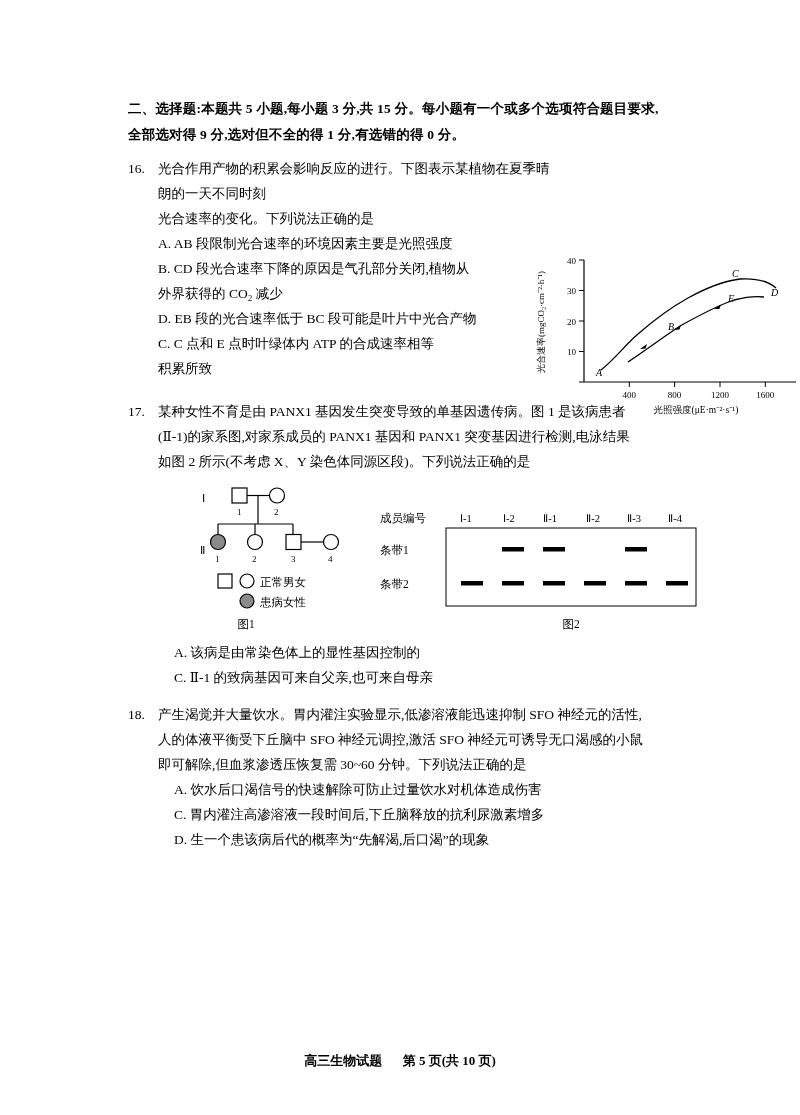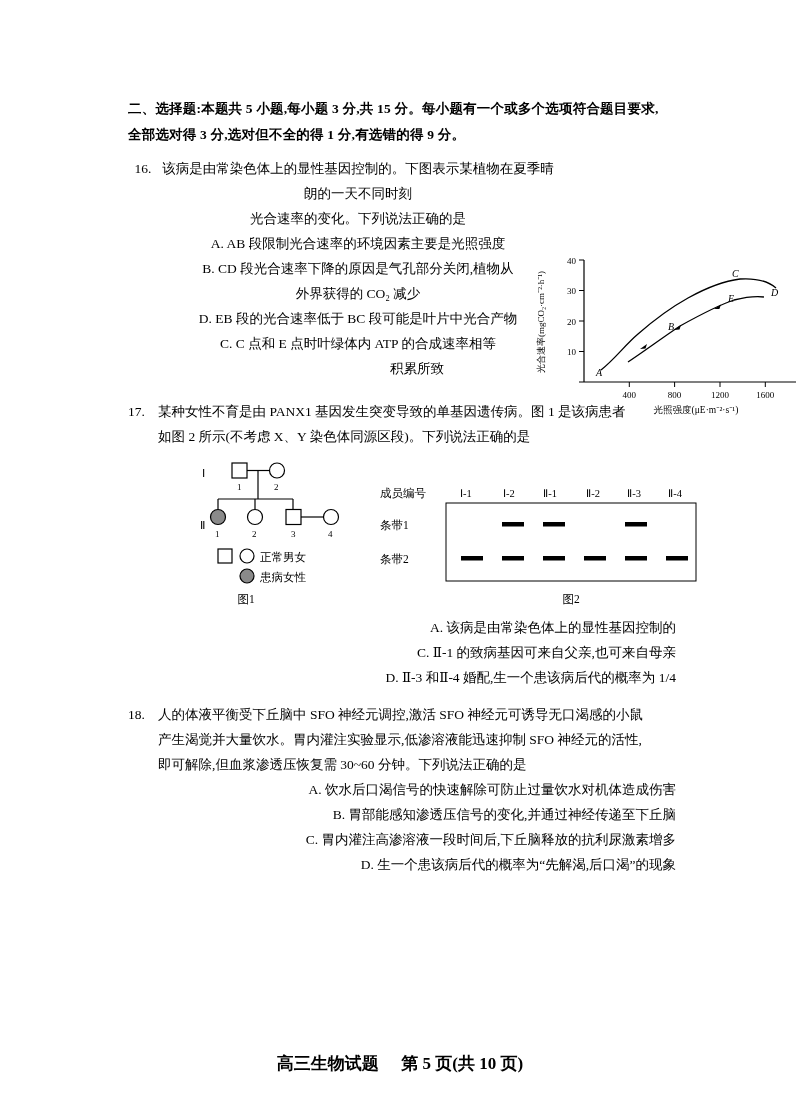--- a/index.html
+++ b/index.html
@@ -44,33 +44,32 @@
     left: 0;
     top: 0;
     width: 30px;
   }
   .q-body {
     margin-left: 30px;
   }
   .opt {
     font-size: 13.5px;
     line-height: 25px;
-    margin-left: 36px;
-    text-align: right;
+    margin-left: 46px;
   }
   .narrow {
     width: 400px;
   }
   .footer {
     position: absolute;
     left: 0;
     top: 1052px;
     width: 800px;
     text-align: center;
-    font-size: 17px;
+    font-size: 13px;
     font-weight: bold;
   }
   .footer .sep {
     display: inline-block;
     width: 14px;
   }
   
   .chart-box {
     position: absolute;
     left: 400px;
@@ -87,27 +86,27 @@
   }
 </style>
 </head>
 <body>
 
 <div class="page">
   <div class="content">
 
     <div class="section-head">
       <div>二、选择题:本题共 5 小题,每小题 3 分,共 15 分。每小题有一个或多个选项符合题目要求,</div>
-      <div>全部选对得 3 分,选对但不全的得 1 分,有选错的得 9 分。</div>
-    </div>
-
-    <div class="q" style="text-align:center;">
+      <div>全部选对得 9 分,选对但不全的得 1 分,有选错的得 0 分。</div>
+    </div>
+
+    <div class="q" style="">
       <span class="q-num">16.</span>
       <div class="q-body">
-        <div class="narrow">该病是由常染色体上的显性基因控制的。下图表示某植物在夏季晴朗的一天不同时刻</div>
+        <div class="narrow">光合作用产物的积累会影响反应的进行。下图表示某植物在夏季晴朗的一天不同时刻</div>
         <div class="narrow">光合速率的变化。下列说法正确的是</div>
         <div class="narrow">A. AB 段限制光合速率的环境因素主要是光照强度</div>
         <div class="narrow">B. CD 段光合速率下降的原因是气孔部分关闭,植物从</div>
         <div class="narrow">外界获得的 CO₂ 减少</div>
         <div class="narrow">D. EB 段的光合速率低于 BC 段可能是叶片中光合产物</div>
         <div class="narrow">C. C 点和 E 点时叶绿体内 ATP 的合成速率相等</div>
       </div>
       <div style="margin-left:30px;">积累所致</div>
 
       <div class="chart-box">
@@ -157,20 +156,21 @@
           <text x="200" y="52" font-size="10" font-style="italic" font-family="'Liberation Serif', serif">E</text>
           <text x="243" y="46" font-size="10" font-style="italic" font-family="'Liberation Serif', serif">D</text>
         </svg>
       </div>
     </div>
 
     <div class="q" style="margin-top:18px;">
       <span class="q-num">17.</span>
       <div class="q-body">
         <div>某种女性不育是由 PANX1 基因发生突变导致的单基因遗传病。图 1 是该病患者</div>
+        <div>(Ⅱ-1)的家系图,对家系成员的 PANX1 基因和 PANX1 突变基因进行检测,电泳结果</div>
         <div>如图 2 所示(不考虑 X、Y 染色体同源区段)。下列说法正确的是</div>
       </div>
 
       <div class="fig-area">
 
         <svg width="230" height="160" viewBox="0 0 230 160" style="position:absolute;left:60px;top:2px;">
 
           <text x="14" y="20" font-size="11" font-family="'Liberation Serif', serif">Ⅰ</text>
           <text x="12" y="72" font-size="11" font-family="'Liberation Serif', serif">Ⅱ</text>
 
@@ -228,32 +228,30 @@
           <rect x="206" y="99" width="22" height="4.5" fill="#000"></rect>
           <rect x="247" y="99" width="22" height="4.5" fill="#000"></rect>
           <rect x="288" y="99" width="22" height="4.5" fill="#000"></rect>
 
           <text x="193" y="146" font-size="11.5" text-anchor="middle" font-family="'Liberation Serif', serif">图2</text>
         </svg>
       </div>
 
       <div class="opt">A. 该病是由常染色体上的显性基因控制的</div>
       <div class="opt">C. Ⅱ-1 的致病基因可来自父亲,也可来自母亲</div>
-      <div class="opt">D. Ⅱ-3 和Ⅱ-4 婚配,生一个患该病后代的概率为 1/4</div>
     </div>
 
     <div class="q" style="margin-top:12px;">
       <span class="q-num">18.</span>
       <div class="q-body">
+        <div>产生渴觉并大量饮水。胃内灌注实验显示,低渗溶液能迅速抑制 SFO 神经元的活性,</div>
         <div>人的体液平衡受下丘脑中 SFO 神经元调控,激活 SFO 神经元可诱导无口渴感的小鼠</div>
-        <div>产生渴觉并大量饮水。胃内灌注实验显示,低渗溶液能迅速抑制 SFO 神经元的活性,</div>
         <div>即可解除,但血浆渗透压恢复需 30~60 分钟。下列说法正确的是</div>
       </div>
       <div class="opt">A. 饮水后口渴信号的快速解除可防止过量饮水对机体造成伤害</div>
-      <div class="opt">B. 胃部能感知渗透压信号的变化,并通过神经传递至下丘脑</div>
       <div class="opt">C. 胃内灌注高渗溶液一段时间后,下丘脑释放的抗利尿激素增多</div>
       <div class="opt">D. 生一个患该病后代的概率为“先解渴,后口渴”的现象</div>
     </div>
 
   </div>
 
   <div class="footer">
     <span>高三生物试题</span>
     <span class="sep"></span>
     <span>第 5 页(共 10 页)</span>

